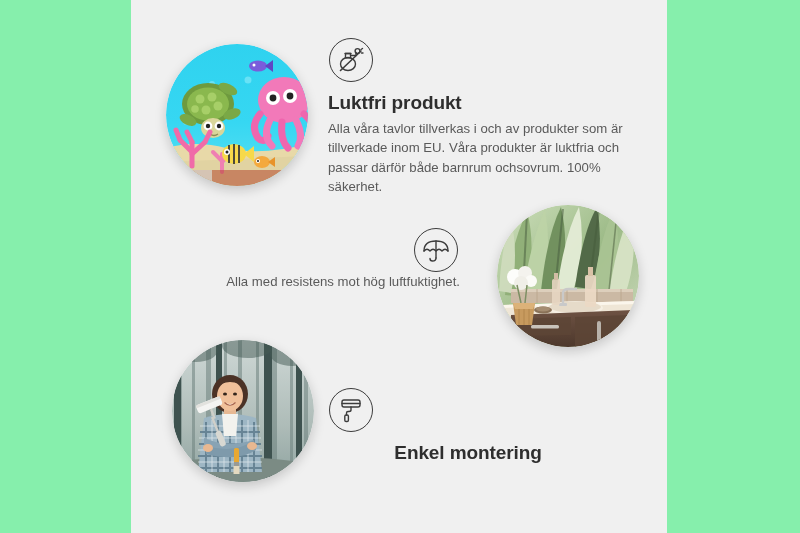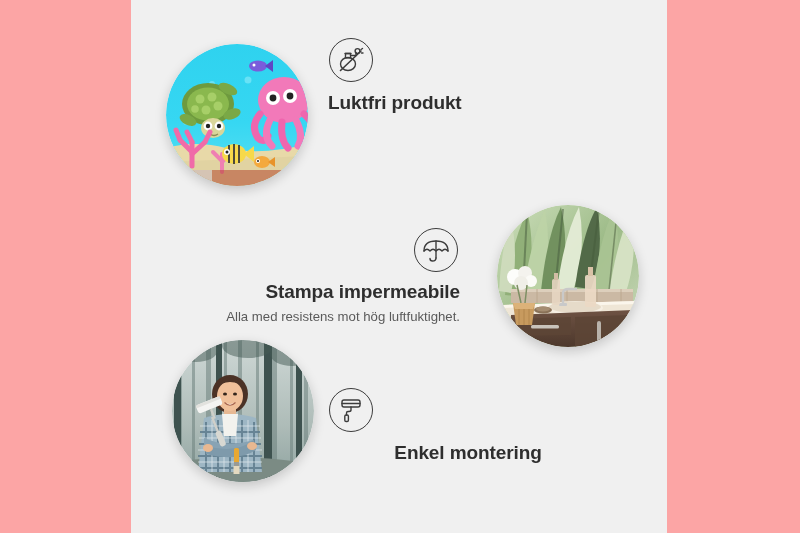--- a/index.html
+++ b/index.html
@@ -10,21 +10,21 @@
     width: 800px;
     height: 533px;
     background: #ffffff;
     font-family: "Liberation Sans", sans-serif;
     overflow: hidden;
   }
   .stage {
     position: relative;
     width: 800px;
     height: 533px;
-    background: #fca5a5;
+    background: #86efac;
     text-decoration: underline;
   }
   
   .panel {
     position: absolute;
     left: 131px;
     top: 0;
     width: 536px;
     height: 533px;
     background: #f0f0f0;
@@ -389,32 +389,32 @@
 
         <path d="M15 10.5 L20 10.5 L20 7.5"></path>
         <circle cx="21.5" cy="6" r="2.4"></circle>
 
         <path d="M25 4.5 L26.5 3.5 M25.5 8 L27 8"></path>
 
         <path d="M4.5 25.5 L25 6" stroke-width="1.6"></path>
       </svg>
     </div>
     <div class="feat-title">Luktfri produkt</div>
+    <p class="feat-body">Alla våra tavlor tillverkas i och av produkter som är tillverkade inom EU. Våra produkter är luktfria och passar därför både barnrum ochsovrum. 100% säkerhet.</p>
   </div>
 
   <div class="feature" id="feature-waterproof">
     <div class="icon-circle">
       <svg width="28" height="28" viewBox="0 0 28 28" fill="none" stroke="#3c3c3c" stroke-width="1.4" stroke-linecap="round" stroke-linejoin="round">
         <path d="M2 15 Q2 5 14 5 Q26 5 26 15"></path>
         <path d="M2 15 Q5 11.5 8 15 Q11 11.5 14 15 Q17 11.5 20 15 Q23 11.5 26 15"></path>
         <path d="M14 5 L14 22"></path>
         <path d="M14 22 Q14 25 10.5 25 Q8 25 8 22.5"></path>
       </svg>
     </div>
-    <div class="feat-title">Stampa impermeabile</div>
     <p class="feat-body">Alla med resistens mot hög luftfuktighet.</p>
   </div>
 
   <div class="feature" id="feature-install">
     <div class="icon-circle">
       <svg width="28" height="28" viewBox="0 0 28 28" fill="none" stroke="#3c3c3c" stroke-width="1.4" stroke-linecap="round" stroke-linejoin="round">
         <rect x="5" y="4" width="18" height="7" rx="2"></rect>
         <path d="M5 7.5 L23 7.5"></path>
         <path d="M14 11 L14 14 Q14 15.5 12 15.5 L11 15.5 Q9.5 15.5 9.5 17 L9.5 19"></path>
         <rect x="7.8" y="19" width="3.6" height="6.5" rx="1.3"></rect>

